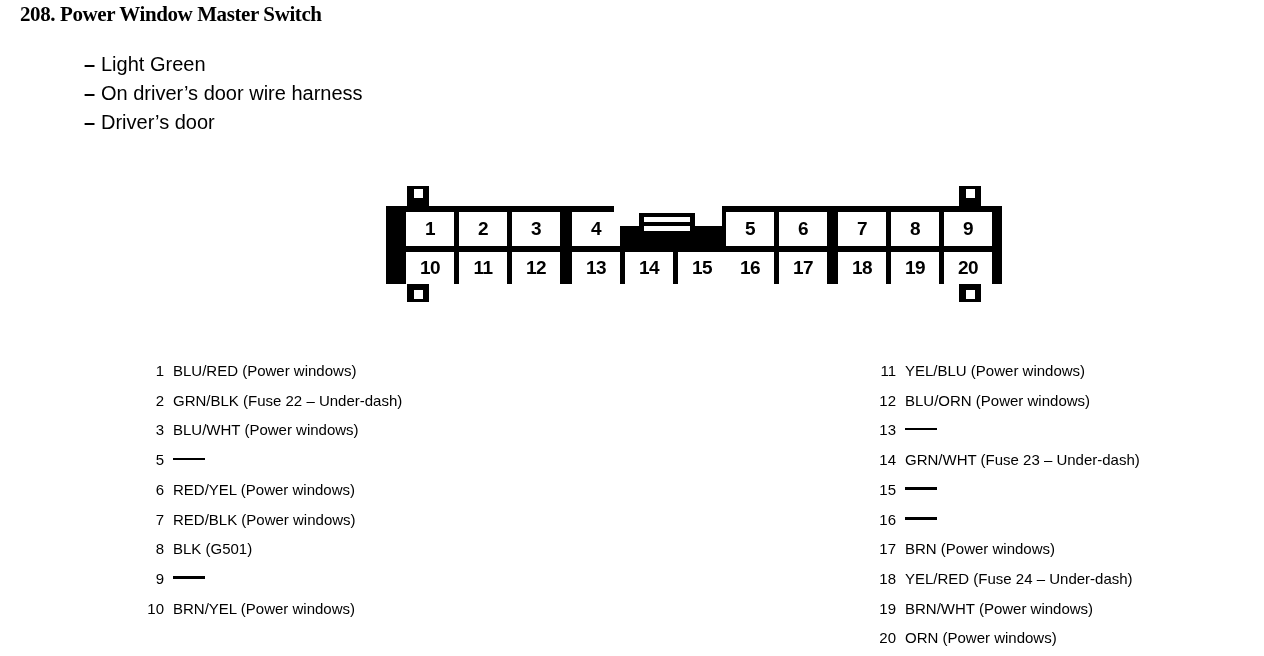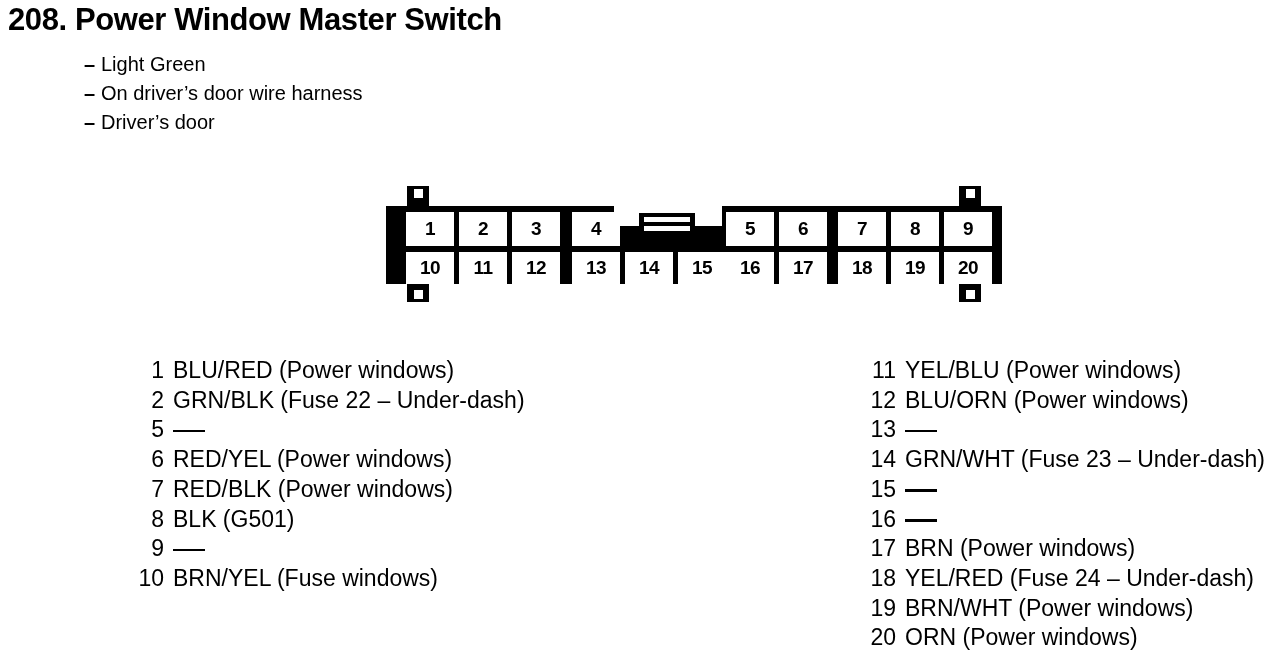--- a/index.html
+++ b/index.html
@@ -12,26 +12,27 @@
     height: 656px;
     position: relative;
     font-family: "Liberation Sans", sans-serif;
     color: #000000;
     overflow: hidden;
   }
 
   
   #page-title {
     position: absolute;
-    left: 8px;
+    left: 20px;
     top: 2px;
-    font-size: 31px;
+    font-size: 21px;
     font-weight: bold;
     letter-spacing: -0.4px;
     white-space: nowrap;
+    font-family: Liberation Serif, serif;
   }
   #subtitle-list {
     position: absolute;
     left: 84px;
     top: 50px;
   }
   .subtitle-row {
     font-size: 20px;
     line-height: 29px;
     white-space: nowrap;
@@ -120,21 +121,21 @@
   #latch span.s2 { top: 13px; }
 
   
   .pinlist {
     position: absolute;
     top: 356px;
   }
   #pinlist-left  { left: 130px; }
   #pinlist-right { left: 862px; }
   .pin-row {
-    font-size: 23px;
+    font-size: 15px;
     line-height: 29.7px;
     white-space: nowrap;
   }
   .pin-num {
     display: inline-block;
     width: 34px;
     text-align: right;
     margin-right: 9px;
   }
   .pin-desc { display: inline-block; }
@@ -201,26 +202,27 @@
       <div class="cell r2" style="left: 393px; width: 48px;">17</div>
       <div class="cell r2" style="left: 452px; width: 48px;">18</div>
       <div class="cell r2" style="left: 505px; width: 48px;">19</div>
       <div class="cell r2" style="left: 558px; width: 48px;">20</div>
     </div>
 </div>
 
 <div class="pinlist" id="pinlist-left">
     <div class="pin-row"><span class="pin-num">1</span><span class="pin-desc">BLU/RED (Power windows)</span></div>
     <div class="pin-row"><span class="pin-num">2</span><span class="pin-desc">GRN/BLK (Fuse 22 – Under-dash)</span></div>
+    <div class="pin-row"><span class="pin-num">3</span><span class="pin-desc">BLU/WHT (Power windows)</span></div>
     <div class="pin-row"><span class="pin-num">5</span><span class="pin-desc empty"></span></div>
     <div class="pin-row"><span class="pin-num">6</span><span class="pin-desc">RED/YEL (Power windows)</span></div>
     <div class="pin-row"><span class="pin-num">7</span><span class="pin-desc">RED/BLK (Power windows)</span></div>
     <div class="pin-row"><span class="pin-num">8</span><span class="pin-desc">BLK (G501)</span></div>
     <div class="pin-row"><span class="pin-num">9</span><span class="pin-desc empty"></span></div>
-    <div class="pin-row"><span class="pin-num">10</span><span class="pin-desc">BRN/YEL (Fuse windows)</span></div>
+    <div class="pin-row"><span class="pin-num">10</span><span class="pin-desc">BRN/YEL (Power windows)</span></div>
   </div>
 <div class="pinlist" id="pinlist-right">
     <div class="pin-row"><span class="pin-num">11</span><span class="pin-desc">YEL/BLU (Power windows)</span></div>
     <div class="pin-row"><span class="pin-num">12</span><span class="pin-desc">BLU/ORN (Power windows)</span></div>
     <div class="pin-row"><span class="pin-num">13</span><span class="pin-desc empty"></span></div>
     <div class="pin-row"><span class="pin-num">14</span><span class="pin-desc">GRN/WHT (Fuse 23 – Under-dash)</span></div>
     <div class="pin-row"><span class="pin-num">15</span><span class="pin-desc empty"></span></div>
     <div class="pin-row"><span class="pin-num">16</span><span class="pin-desc empty"></span></div>
     <div class="pin-row"><span class="pin-num">17</span><span class="pin-desc">BRN (Power windows)</span></div>
     <div class="pin-row"><span class="pin-num">18</span><span class="pin-desc">YEL/RED (Fuse 24 – Under-dash)</span></div>

